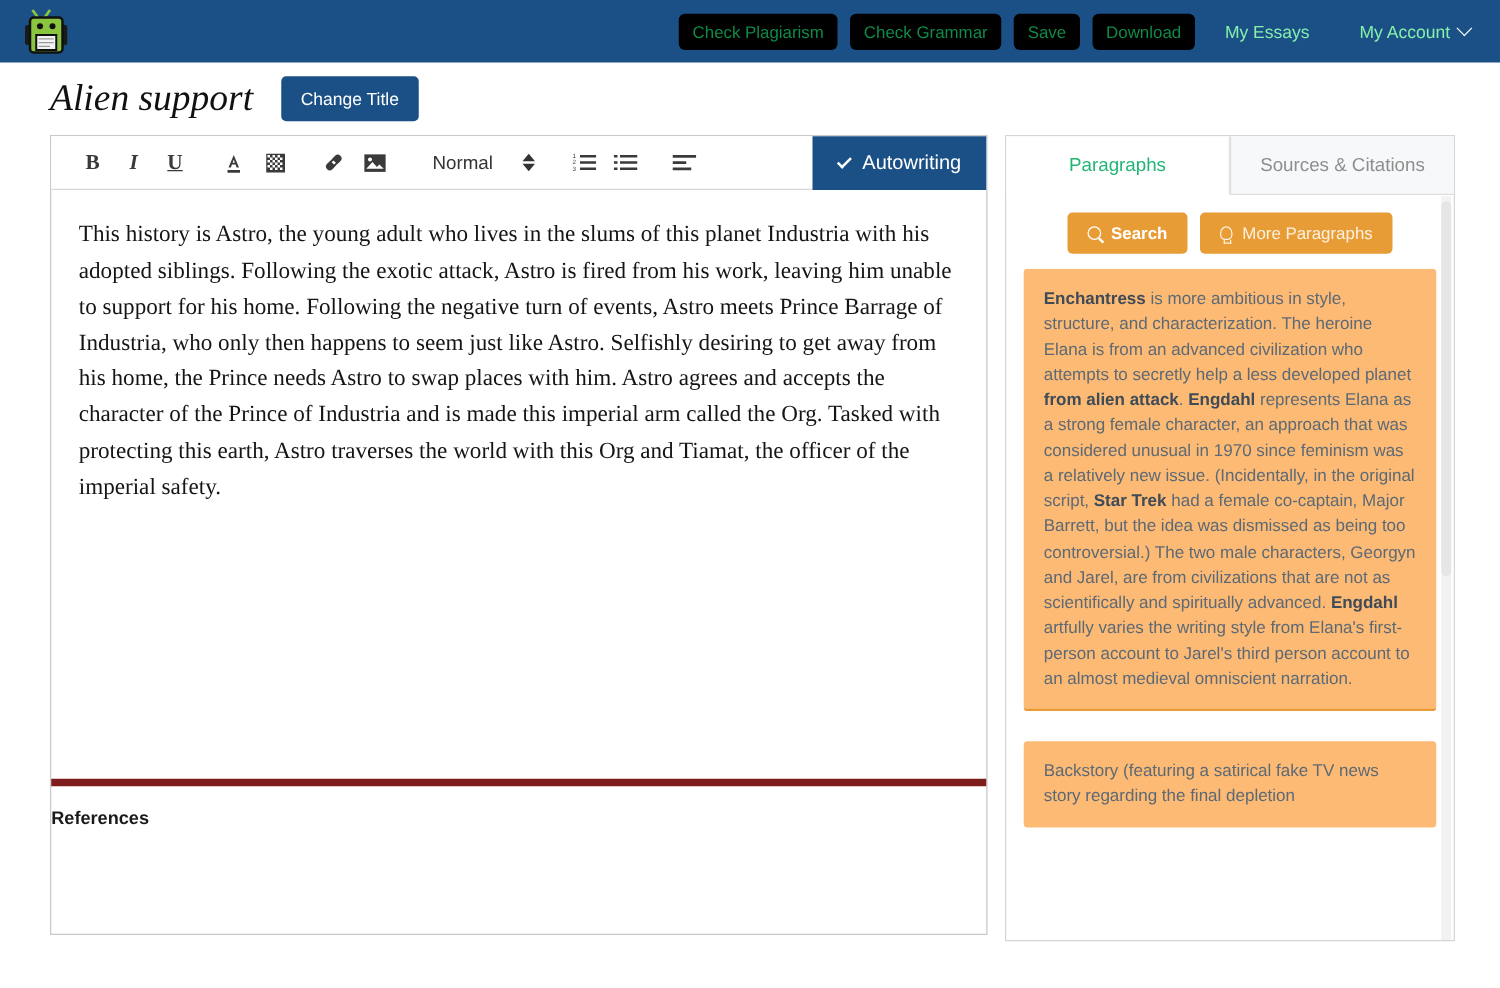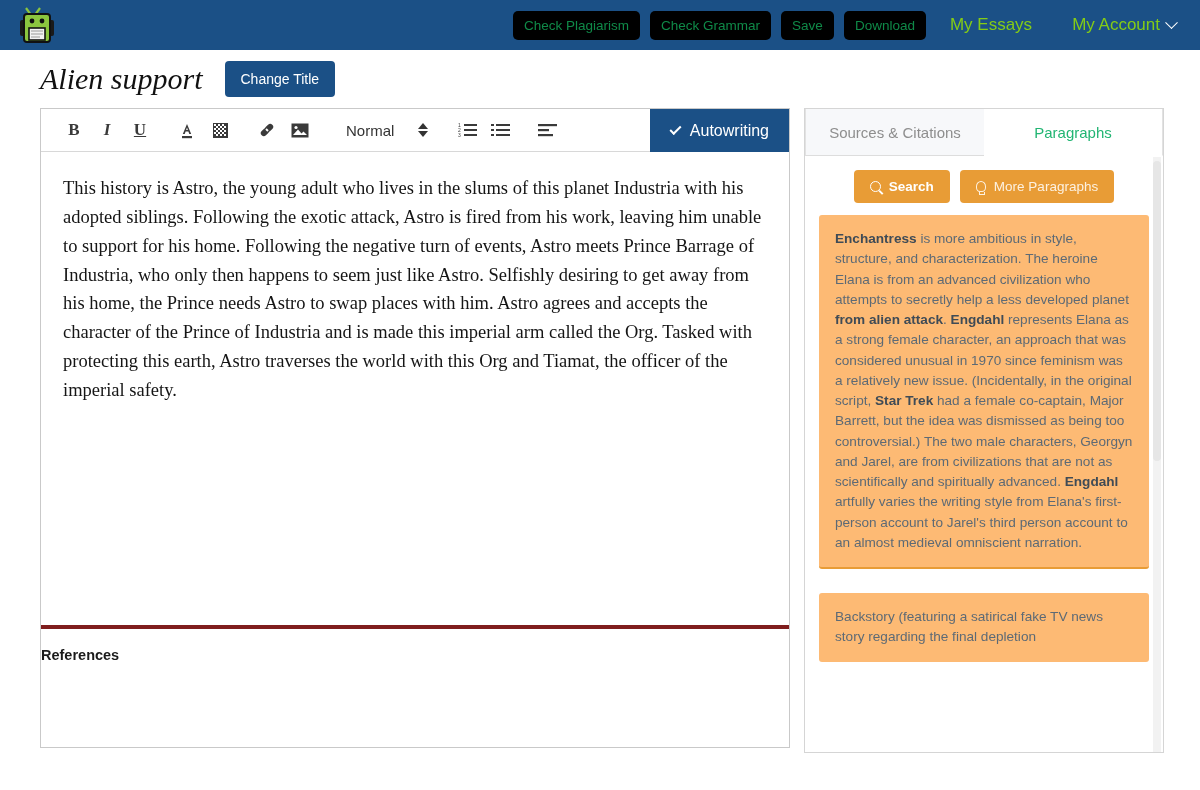--- a/index.html
+++ b/index.html
@@ -47,22 +47,22 @@
     color: #0f8a48;
     border: none;
     border-radius: 5px;
     padding: 7px 11px;
     font-size: 13.5px;
     font-family: "Liberation Sans", sans-serif;
     cursor: pointer;
     white-space: nowrap;
   }
   .nav-link {
-    color: #84cc16;
-    font-size: 17px;
+    color: #86efac;
+    font-size: 14px;
     padding: 0 6px;
     margin-left: 8px;
     cursor: pointer;
     white-space: nowrap;
   }
   .nav-link.acct { margin-left: 18px; display: flex; align-items: center; gap: 7px; }
   .caret {
     display: inline-block;
     width: 9px; height: 9px;
     border-right: 1.6px solid #fff;
@@ -169,21 +169,21 @@
     display: inline-block;
     width: 11px; height: 6px;
     border-left: 2px solid #fff;
     border-bottom: 2px solid #fff;
     transform: rotate(-45deg);
     margin-bottom: 4px;
   }
   .doc-body {
     height: 477px;
     padding: 22px 22px 0 22px;
-    border-bottom: 4px solid #7f1d1d;
+    border-bottom: 6px solid #7f1d1d;
     overflow: hidden;
   }
   .doc-para {
     font-family: "Liberation Serif", serif;
     font-size: 18.5px;
     line-height: 1.56;
     color: #151515;
     margin: 0;
     text-align: left;
   }
@@ -458,22 +458,22 @@
       <div class="refs-area">
         <div class="refs-title">References</div>
       </div>
     </div>
   </div>
 
   <div class="side-col">
     <div class="side-box">
 
       <div class="tabs">
+        <div class="tab active">Paragraphs</div>
         <div class="tab inactive">Sources &amp; Citations</div>
-        <div class="tab active">Paragraphs</div>
       </div>
 
       <div class="panel-actions">
         <button class="btn-orange b">
           <span class="mag"></span>
           <span>Search</span>
         </button>
         <button class="btn-orange soft">
           <span class="bulb"></span>
           <span>More Paragraphs</span>

